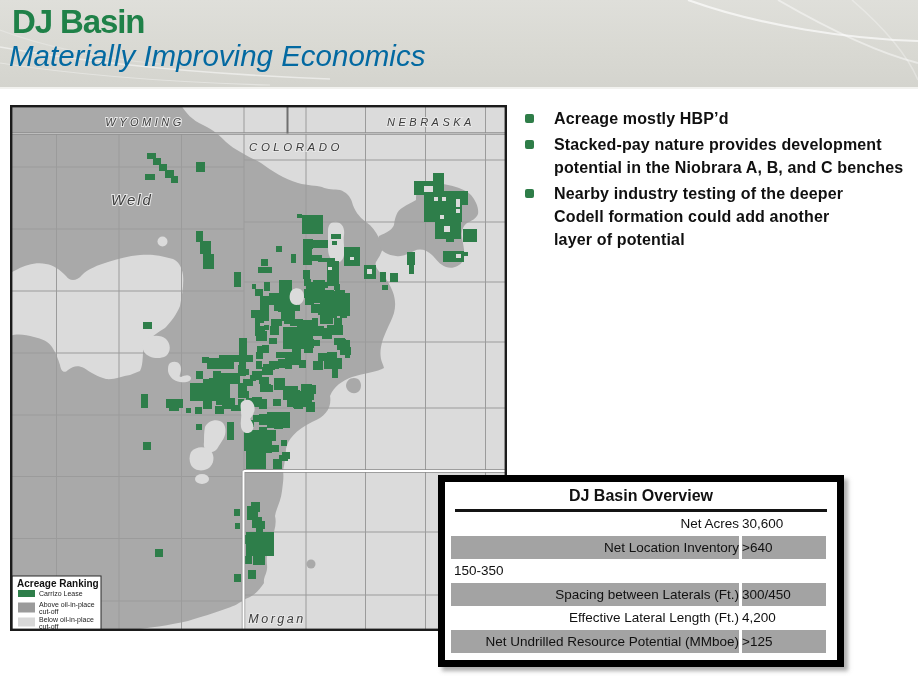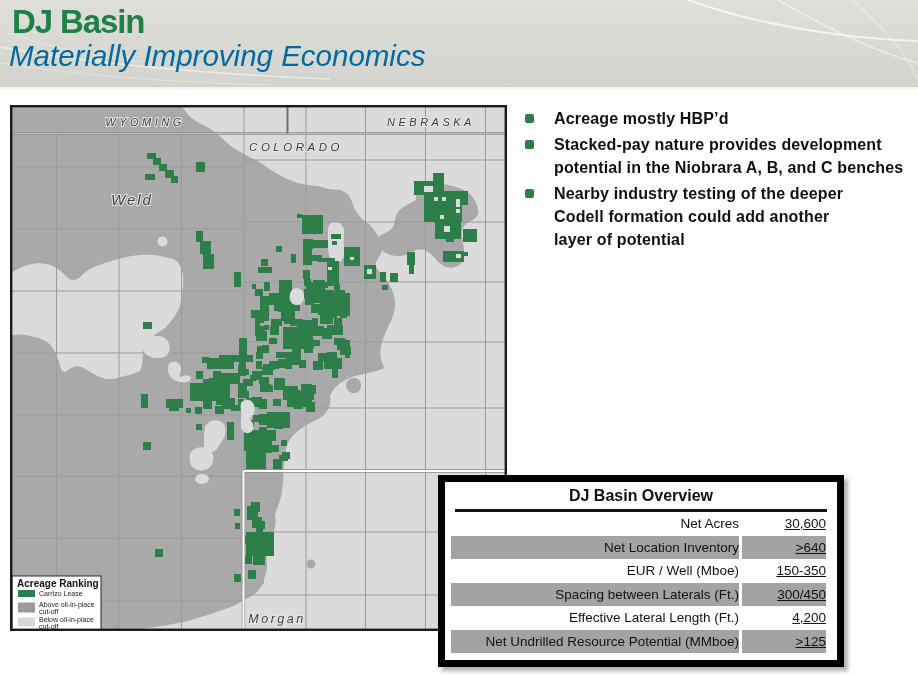--- a/index.html
+++ b/index.html
@@ -16,21 +16,21 @@
   ul.bl li::before{content:"";position:absolute;left:0;top:7px;width:9px;height:9px;
            background:#2e7d48;border-radius:2px;}
   .tbl{position:absolute;left:411px;top:475px;width:392px;background:#ffffff;
        border:7px solid #000000;box-shadow:4px 4px 4px rgba(110,110,110,0.55);
        font-size:13.5px;color:#111;margin-left:27px;}
   .tt{text-align:center;font-weight:bold;font-size:16px;padding:5px 0 4px 0;}
   .ln{height:0;border-top:3px solid #141414;margin:0 10px;}
   .row{display:flex;height:23.5px;line-height:23.5px;margin:0 11px 0 6px;}
   .lab{width:288px;text-align:right;}
   .gap{width:3px;}
-  .val{flex:1;text-align:right;text-decoration:underline;}
+  .val{flex:1;text-align:left;}
   .g .lab,.g .val{background:#a3a3a3;}
   .pad{height:7px;}
 </style>
 </head>
 <body>
 <div class="hdr">
 <svg width="918" height="87" viewBox="0 0 918 87" style="position:absolute;left:0;top:0">
   <path d="M688,0 C760,26 850,39 918,41" fill="none" stroke="#ffffff" stroke-opacity="0.65" stroke-width="2.2"></path>
   <path d="M778,0 C830,30 882,54 918,63" fill="none" stroke="#ffffff" stroke-opacity="0.45" stroke-width="2"></path>
   <path d="M852,0 C882,26 906,52 918,80" fill="none" stroke="#ffffff" stroke-opacity="0.3" stroke-width="1.6"></path>
@@ -165,21 +165,20 @@
       <div class="lab">Net Acres</div>
       <div class="gap"></div>
       <div class="val">30,600</div>
     </div>
   <div class="row g">
       <div class="lab">Net Location Inventory</div>
       <div class="gap"></div>
       <div class="val">&gt;640</div>
     </div>
   <div class="row">
-      <div class="lab">EUR / Well (Mboe)</div>
       <div class="gap"></div>
       <div class="val">150-350</div>
     </div>
   <div class="row g">
       <div class="lab">Spacing between Laterals (Ft.)</div>
       <div class="gap"></div>
       <div class="val">300/450</div>
     </div>
   <div class="row">
       <div class="lab">Effective Lateral Length (Ft.)</div>

